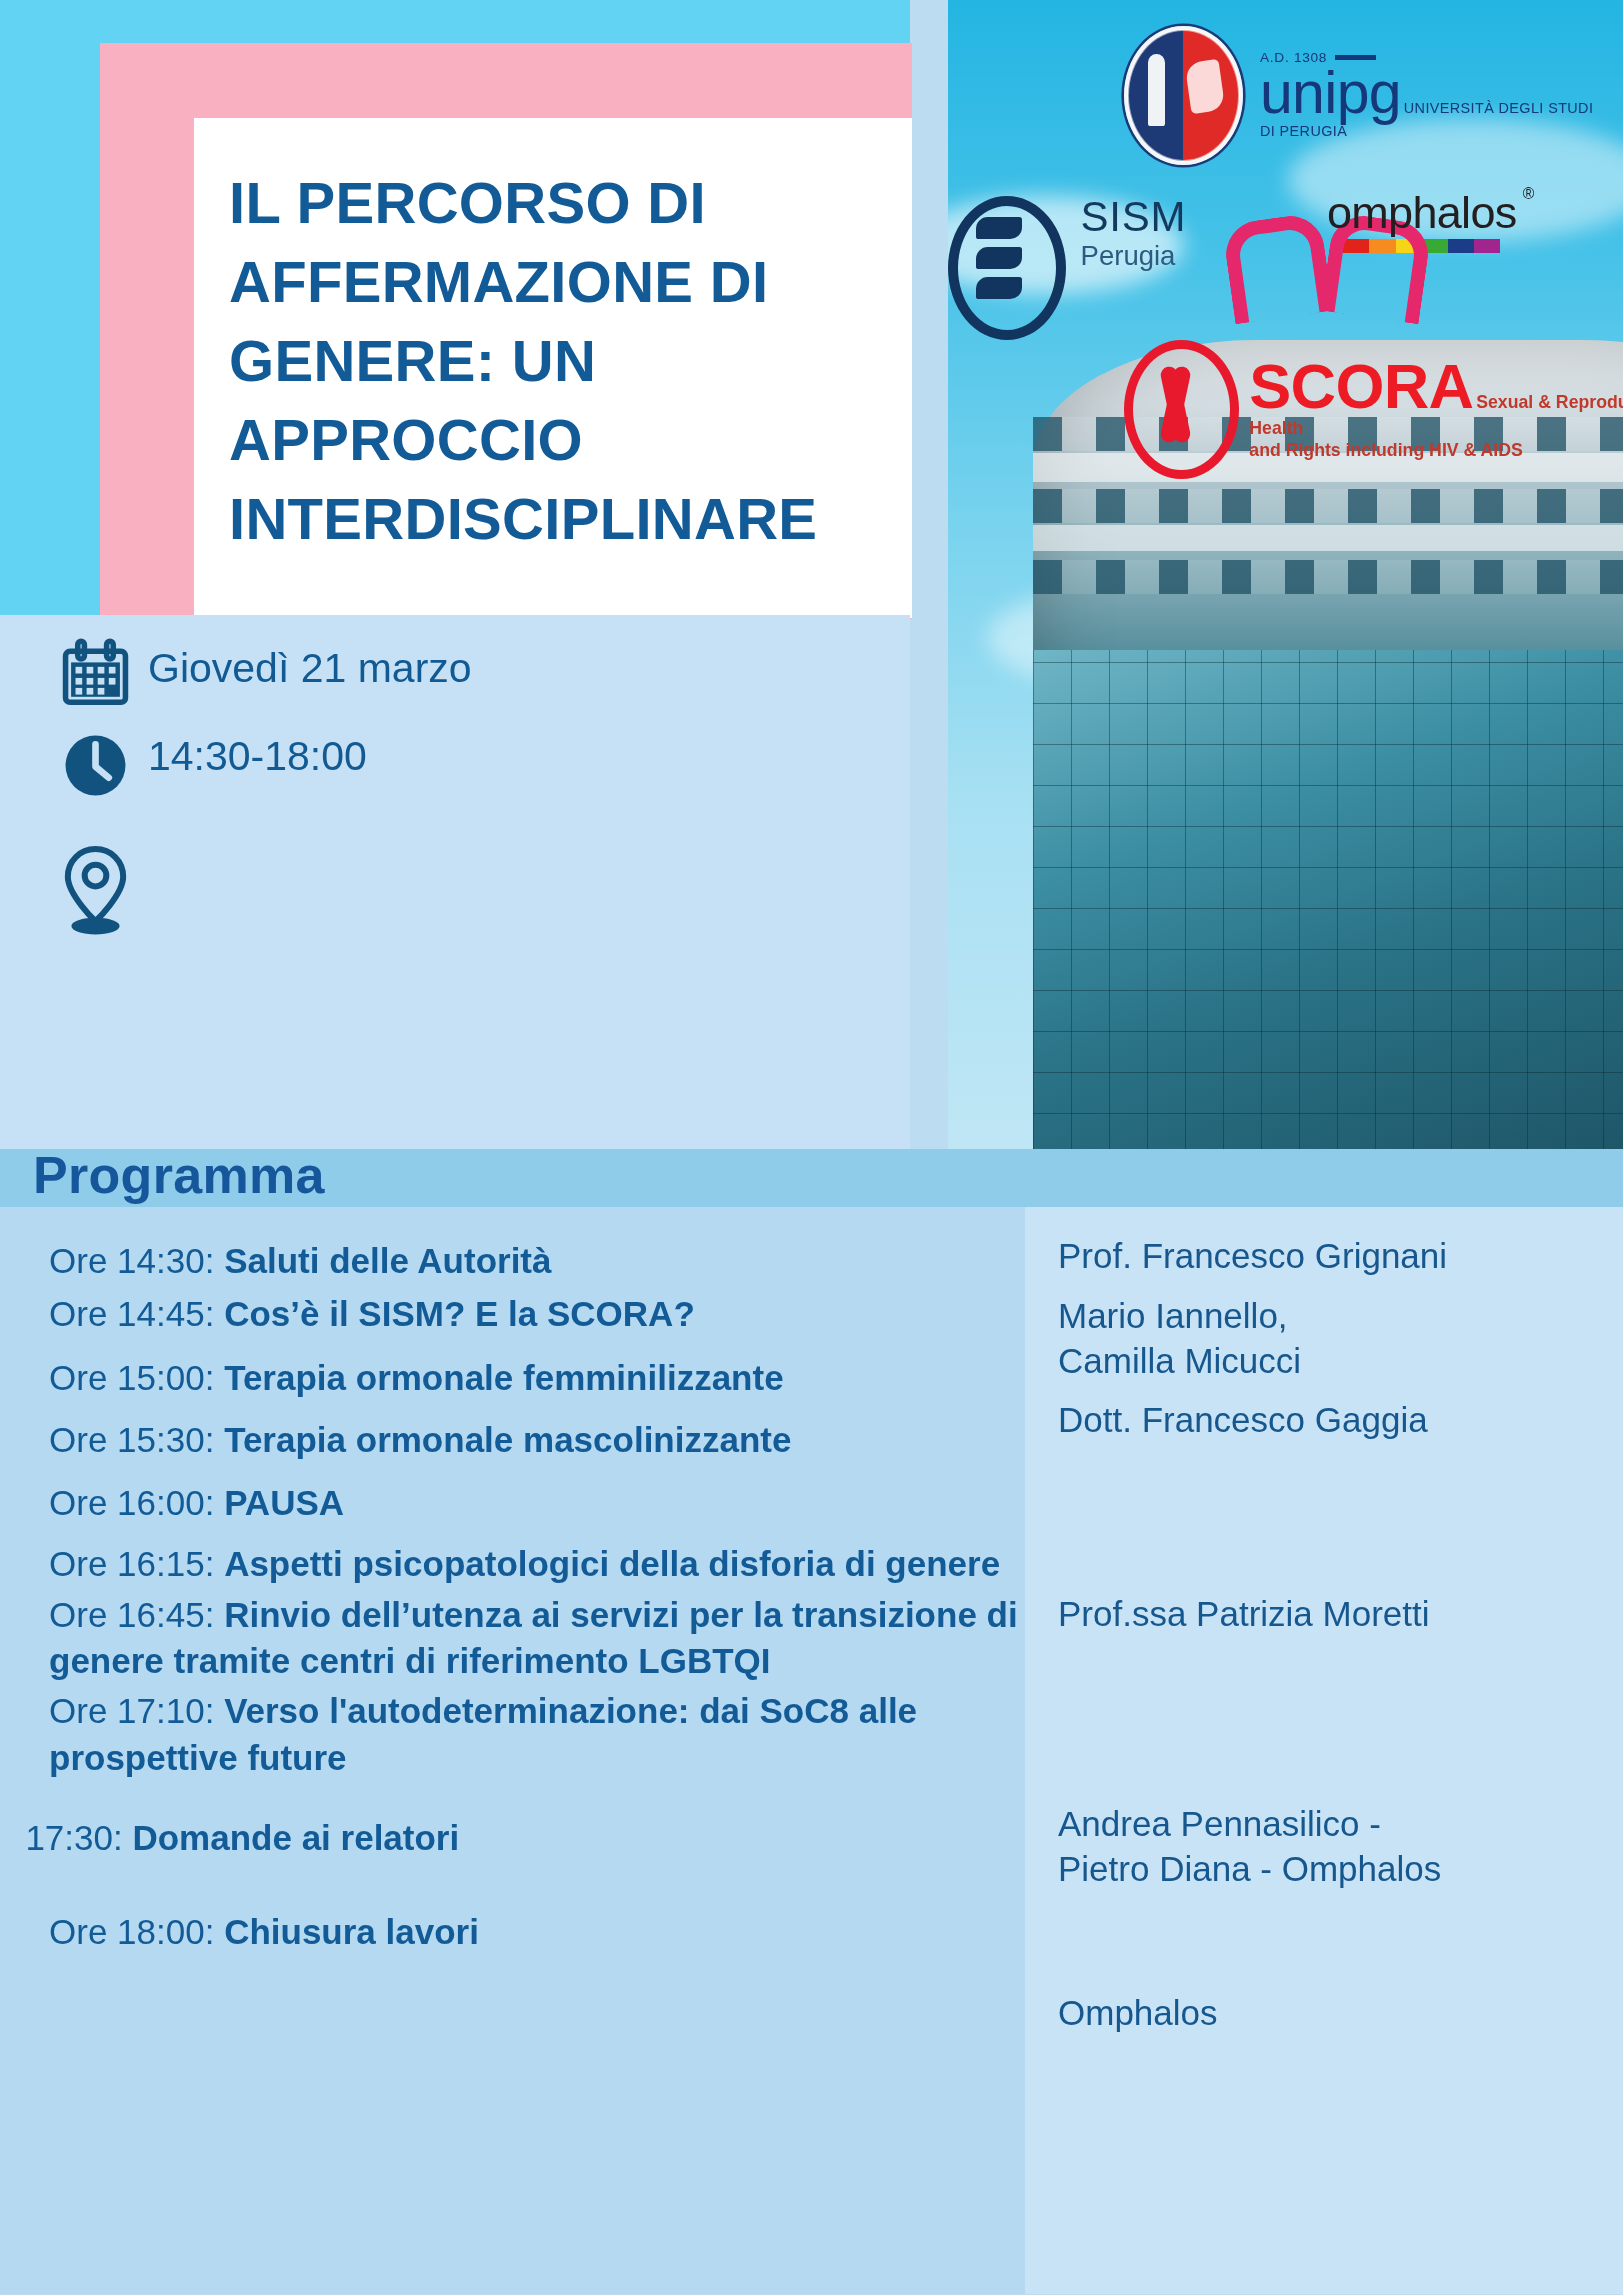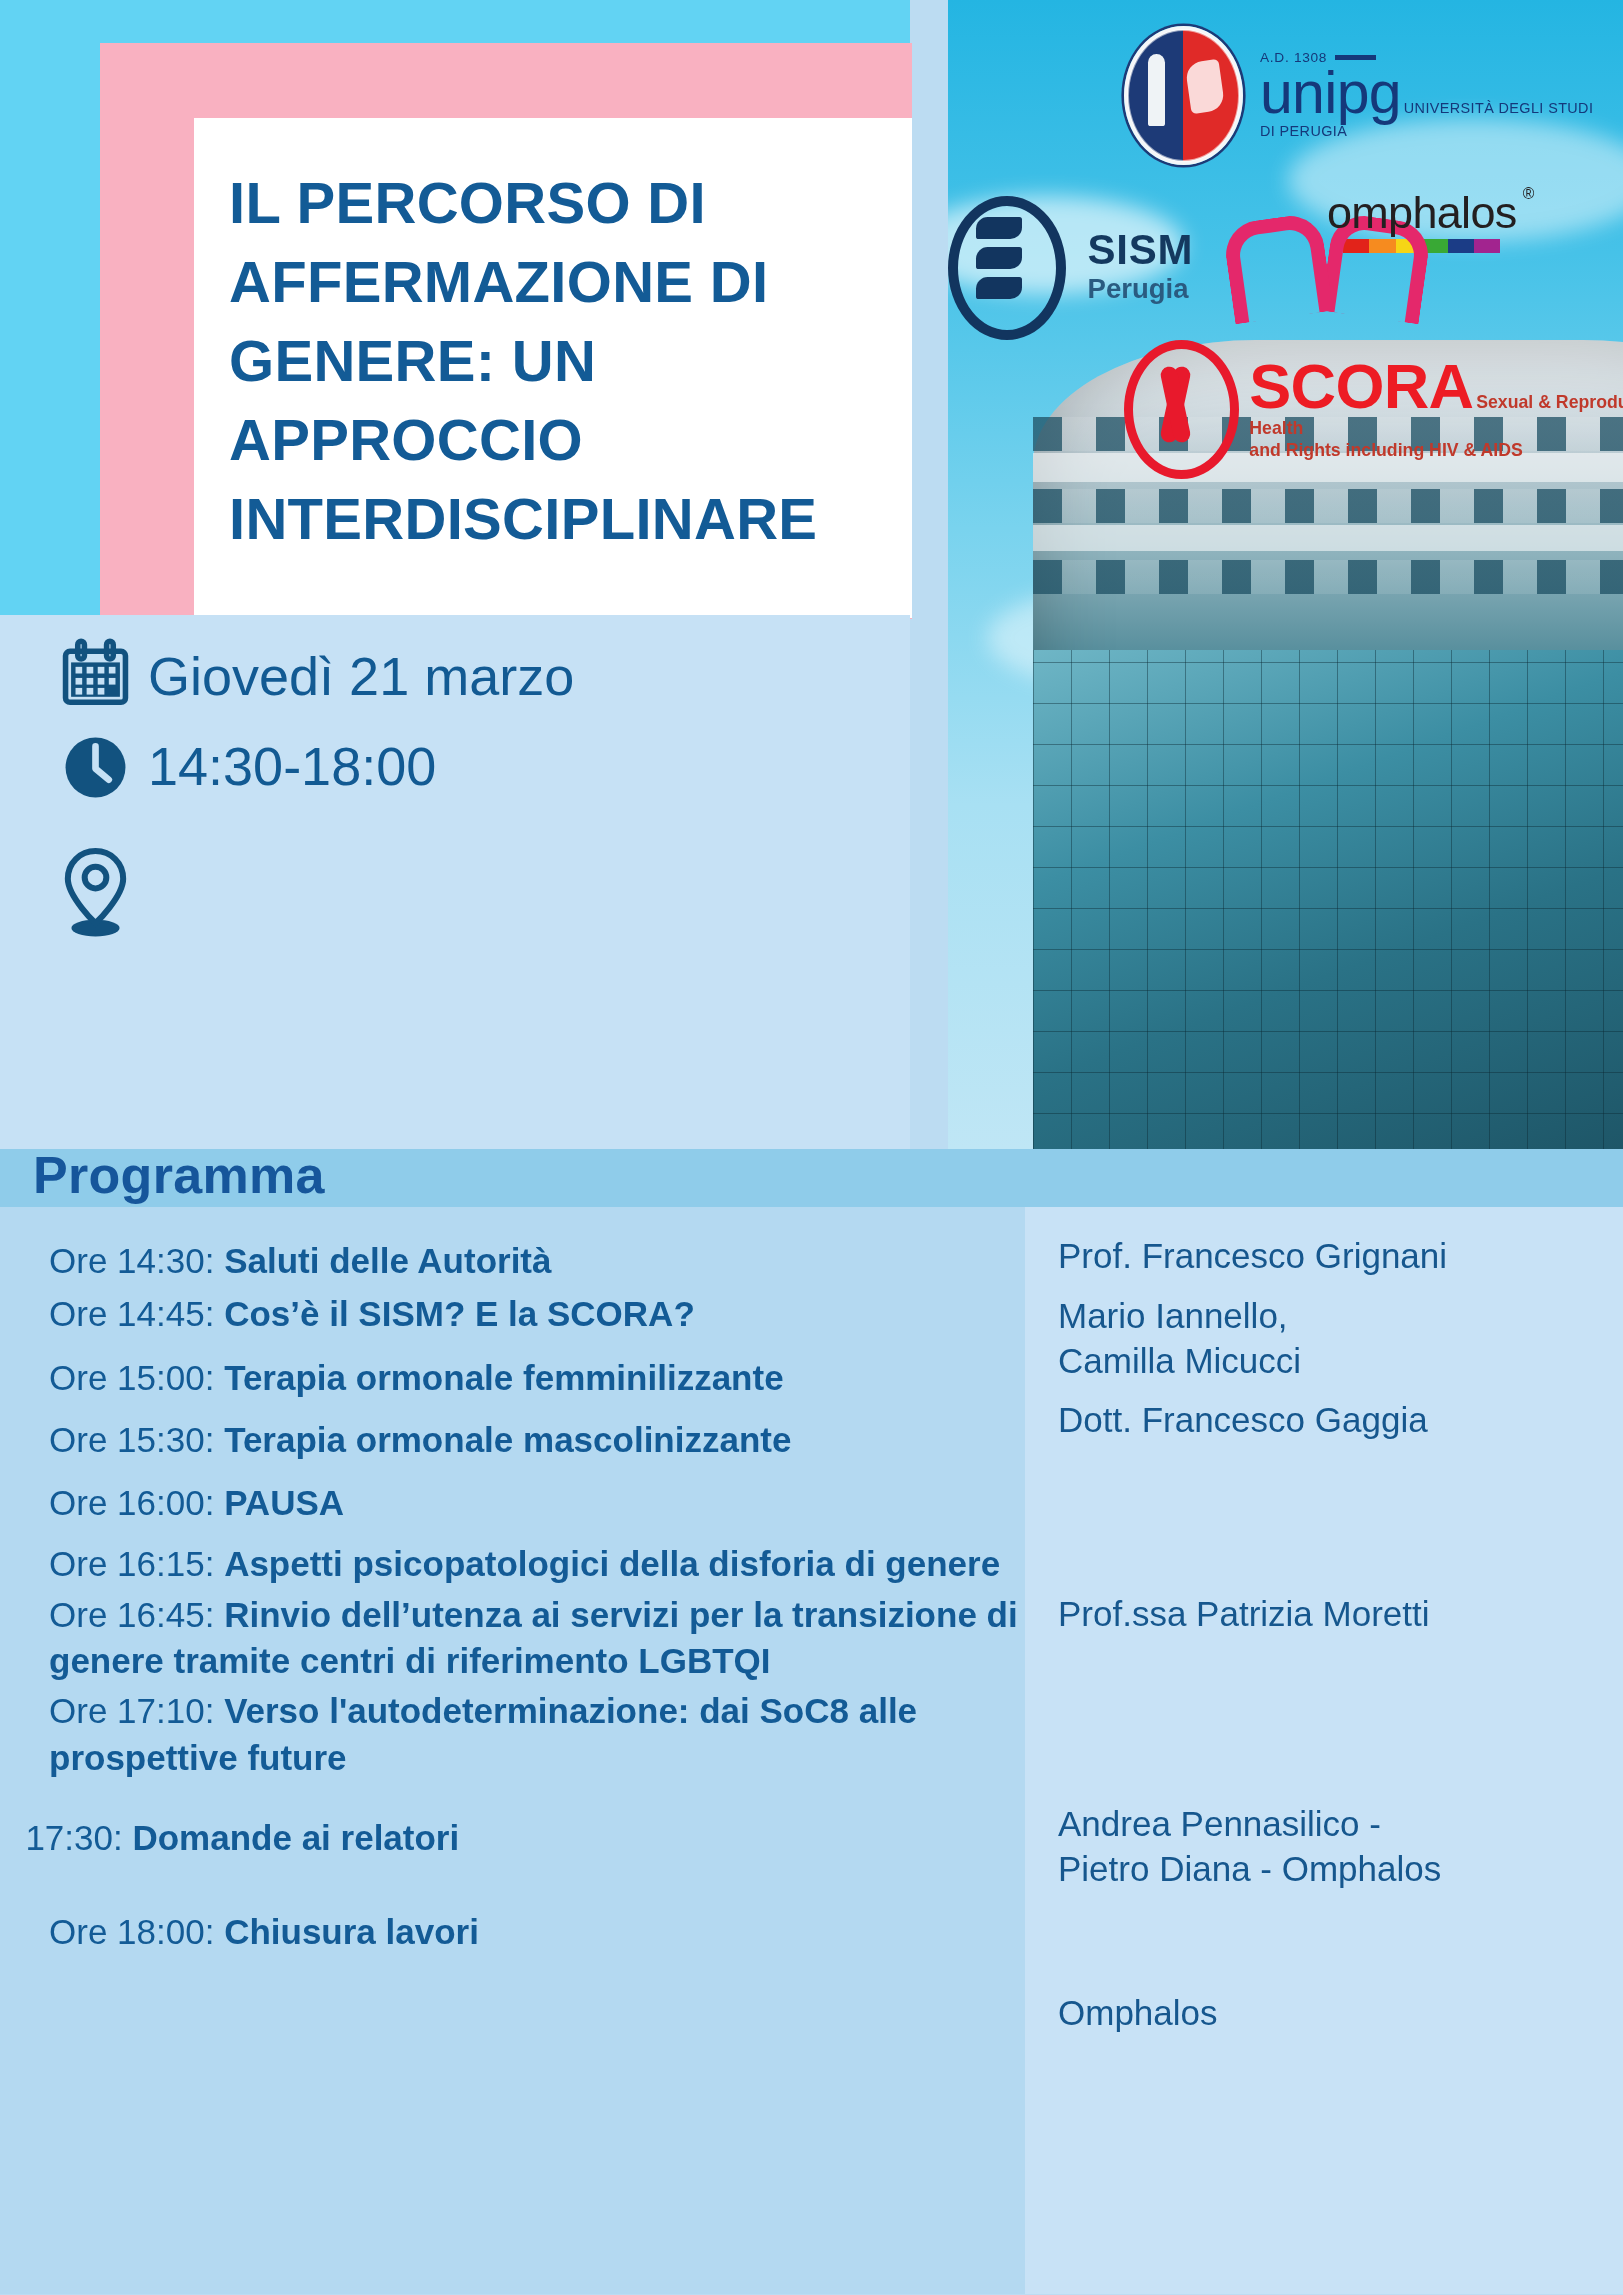--- a/index.html
+++ b/index.html
@@ -22,21 +22,21 @@
     font-family:"Liberation Sans", sans-serif;
     font-stretch:condensed;
     text-transform:uppercase;
   }
   .light-panel{position:absolute;left:0;top:615px;width:910px;height:534px;background:#C6E1F5;}
 
   
   .info{position:absolute;left:43px;top:638px;width:851px;}
   .info-row{display:flex;align-items:flex-start;margin-bottom:17px;}
   .info-row .ico{width:105px;flex:0 0 105px;display:flex;justify-content:center;align-items:flex-start;padding-top:3.9px;}
-  .info-row .txt{color:#125A93;font-size:54px;line-height:1.28;padding-top:3.9px;font-weight:400;}
+  .info-row .txt{color:#125A93;font-size:41px;line-height:1.28;padding-top:3.9px;font-weight:400;}
   .row-date .ico{padding-top:0px;}
   .row-loc  .ico{align-items:center;padding-top:26px;}
 
   
   .photo{
     position:absolute;left:948px;top:0;width:675px;height:1149px;
     overflow:hidden;
     background:linear-gradient(180deg,#24B5E2 0%, #46C2E8 22%, #79D3EE 46%, #A8E0F3 70%, #BFE6F5 100%);
   }
   .cloud{position:absolute;background:rgba(255,255,255,.62);border-radius:50%;filter:blur(10.5px);}
@@ -69,21 +69,21 @@
   .seal .figR{position:absolute;right:17px;top:31px;width:34px;height:51px;background:#FAD9D8;
     border-radius:17px 5.2px 17px 5.2px;transform:rotate(-8deg);}
   .seal .rim{position:absolute;inset:-1.3px;border-radius:50%;border:2px solid rgba(255,255,255,.55);}
   .unipg-txt{color:#15387A;}
   .unipg-ad{font-size:13.7px;letter-spacing:0.7px;display:flex;align-items:center;gap:7.9px;}
   .unipg-ad .dash{display:block;width:41px;height:5.2px;background:#15387A;}
   .unipg-name{font-size:59px;line-height:.95;font-weight:400;letter-spacing:-0.7px;}
   .unipg-rule{width:79px;height:4.6px;background:#15387A;margin:3.9px 0 6.5px;}
   .unipg-sub{font-size:14.4px;line-height:1.4;letter-spacing:0.4px;}
 
-  .logo-sism{position:absolute;left:19.6px;top:196px;display:flex;align-items:center;gap:22px;font-weight:bold;}
+  .logo-sism{position:absolute;left:19.6px;top:196px;display:flex;gap:15px;}
   .sism-mark{width:98px;height:124px;border-radius:50%;border:10.5px solid #12355F;position:relative;}
   .sism-mark .s1,.sism-mark .s2,.sism-mark .s3{position:absolute;left:18.3px;width:46px;height:22px;background:#12355F;border-radius:11.8px 2.6px 11.8px 2.6px;}
   .sism-mark .s1{top:10.5px;} .sism-mark .s2{top:41px;} .sism-mark .s3{top:71px;}
   .sism-txt .nm{font-size:42px;color:#14395F;letter-spacing:0.7px;line-height:1;}
   .sism-txt .ct{font-size:27.5px;color:#2A5B80;line-height:1.3;}
 
   .logo-omph{position:absolute;left:399px;top:190px;text-align:center;}
   .omph-swirl{width:151px;height:92px;margin:0 auto 2.6px;position:relative;}
   .omph-swirl .a,.omph-swirl .b{position:absolute;top:0;width:71px;height:86px;
     border:14.4px solid #E4286B;border-radius:35px 35px 0 0;border-bottom:none;}

